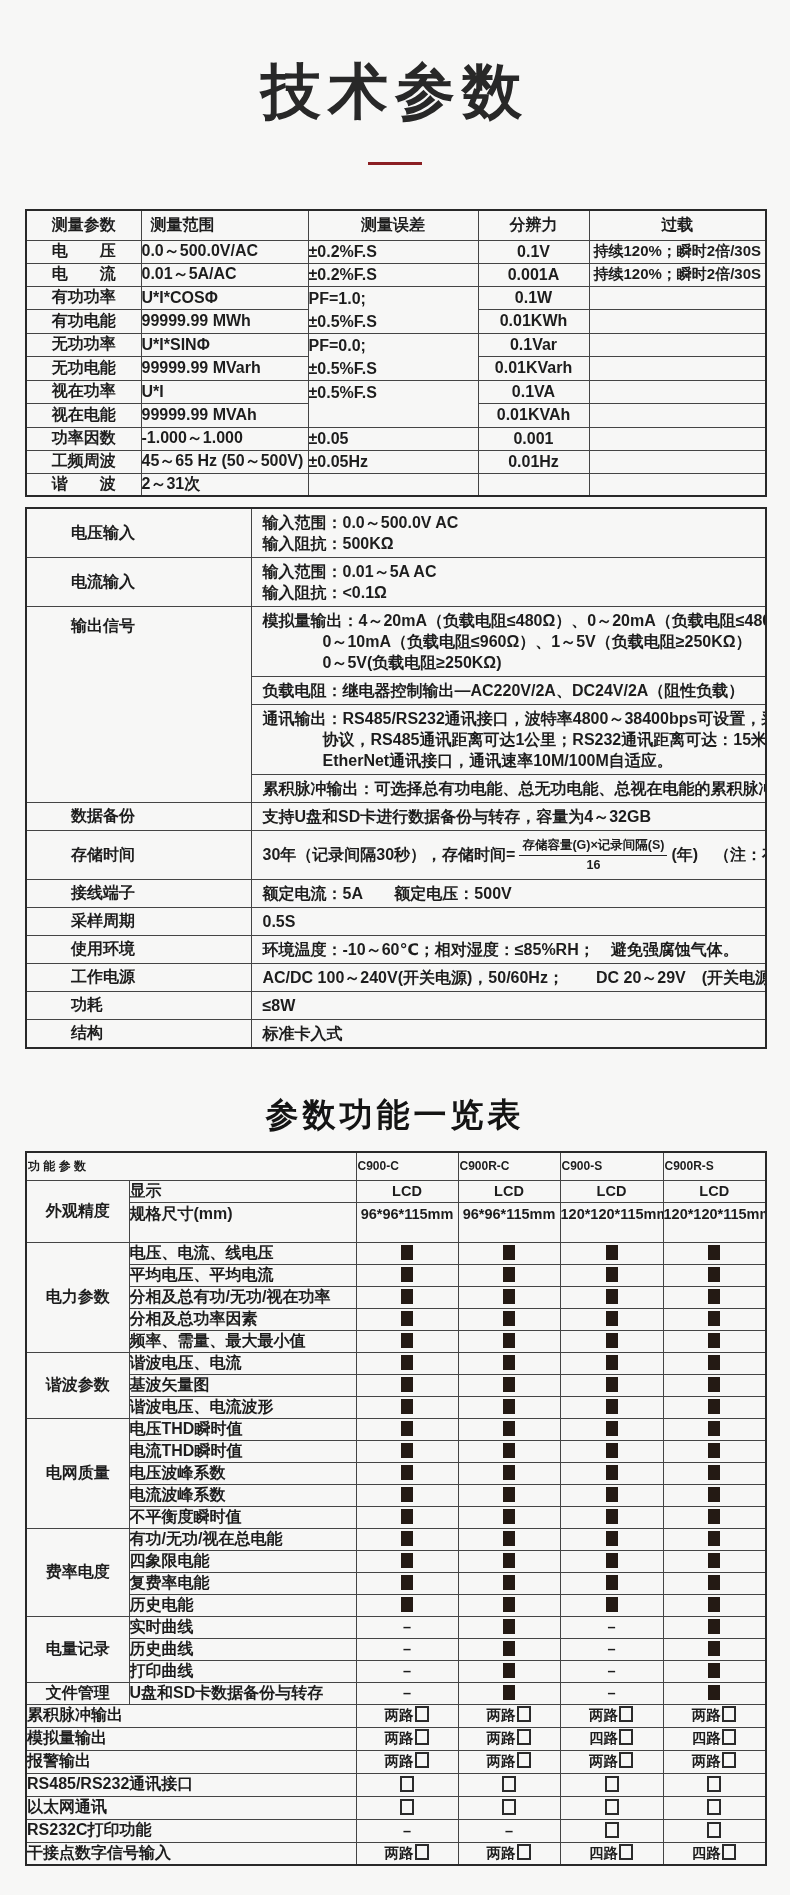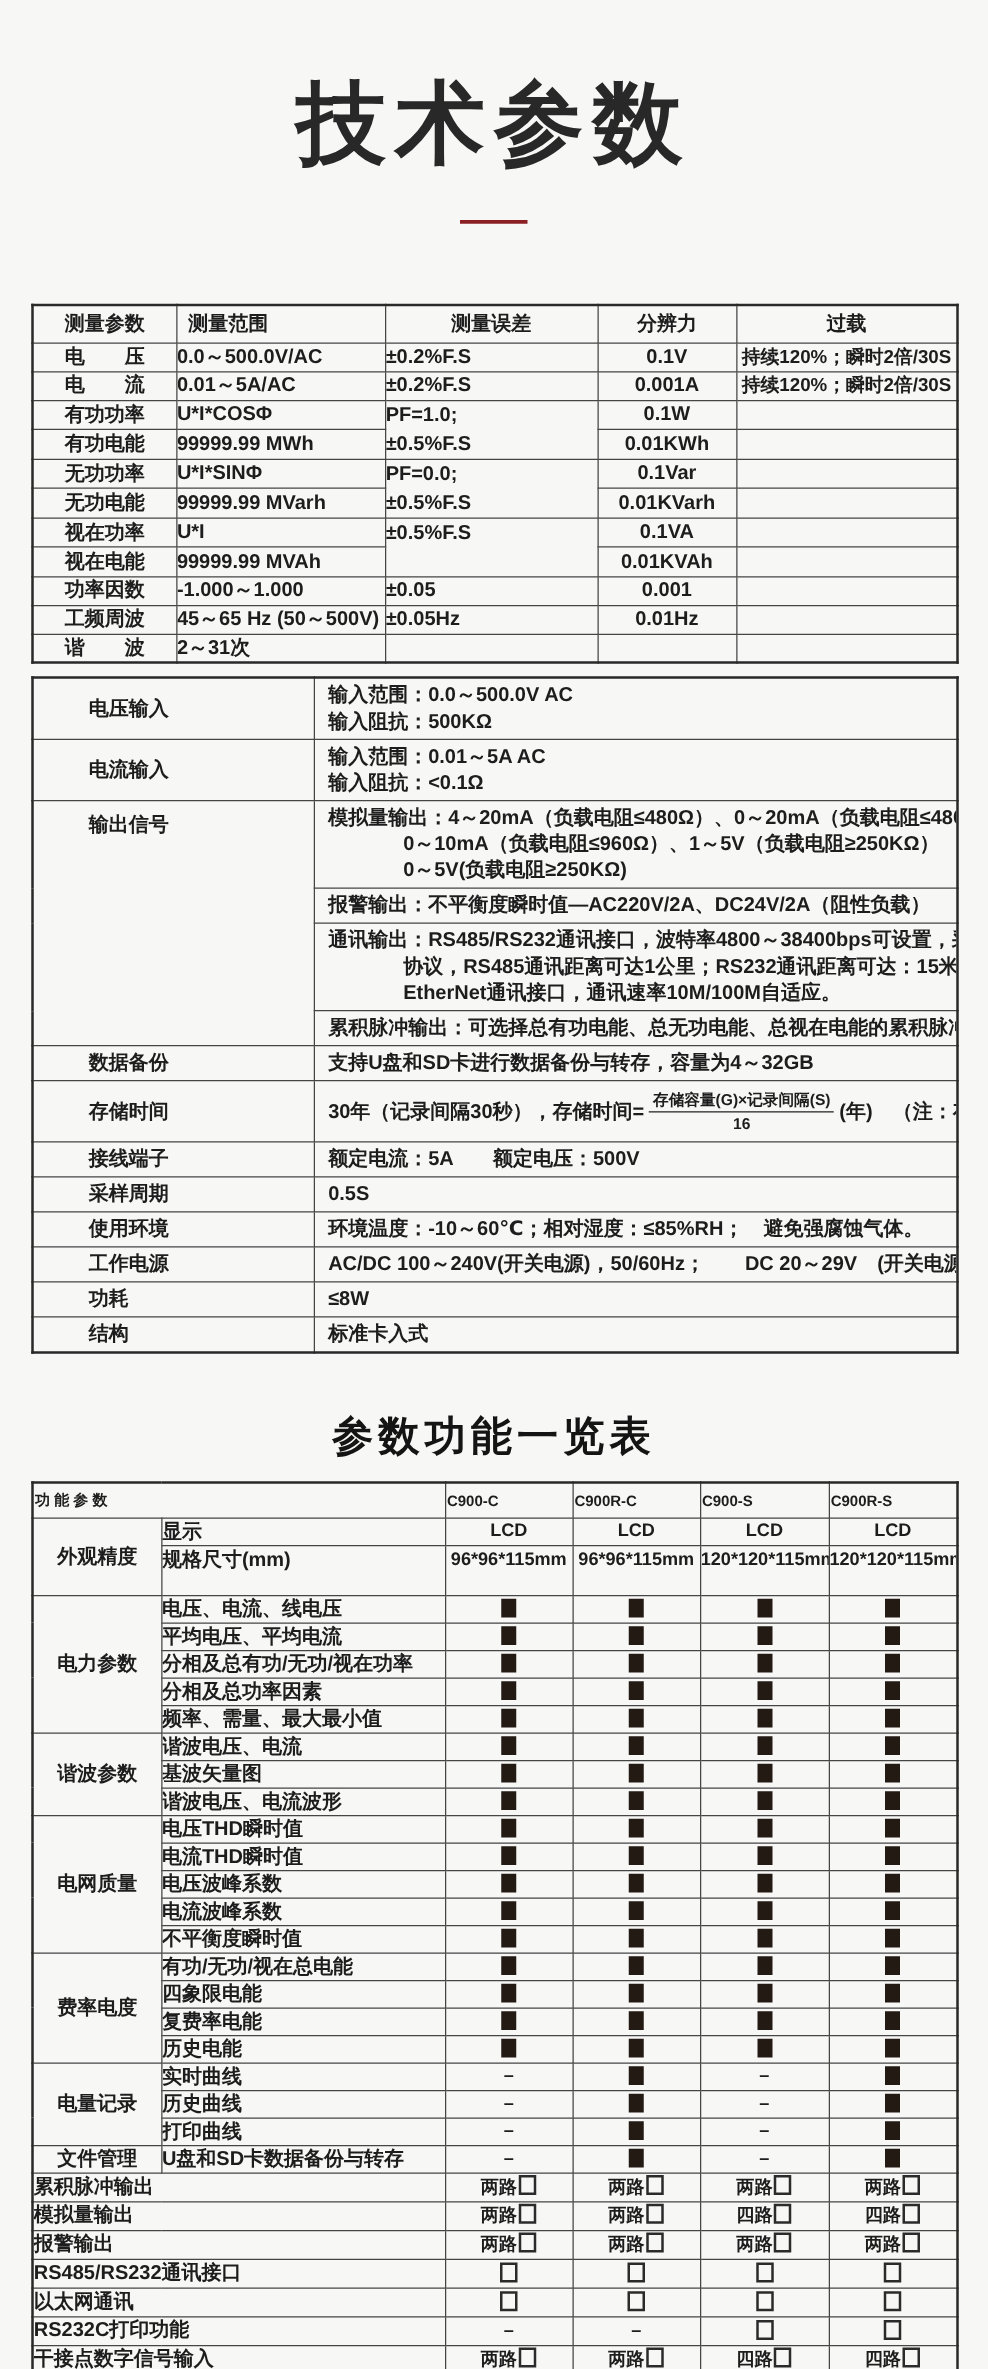--- a/index.html
+++ b/index.html
@@ -1,24 +1,24 @@
 <!DOCTYPE html>
 <html><head>
 <meta charset="utf-8">
 <style>
   html,body{margin:0;padding:0;background:#f7f7f6;}
   body{font-family:"Liberation Sans","DejaVu Sans",sans-serif;color:#1d1d1d;}
   .page{width:790px;min-height:1895px;margin:0 auto;background:#f7f7f6;box-sizing:border-box;padding-top:56px;overflow:hidden;}
-  .title{text-align:center;font-size:72px;font-weight:900;letter-spacing:7px;line-height:1.2;margin:0;color:#282828;}
+  .title{text-align:center;font-size:60px;font-weight:900;letter-spacing:7px;line-height:1.2;margin:0;color:#282828;}
   .divider{width:54px;height:3px;margin:34px auto 0;background:#8b1f23;}
   table{border-collapse:collapse;table-layout:fixed;width:740px;margin-left:25px;background:transparent;border:2px solid #292929;}
   td,th{border:1px solid #454545;font-size:16px;font-weight:600;color:#1d1d1d;overflow:hidden;white-space:nowrap;box-sizing:border-box;}
   th{font-weight:700;}
   
-  .t1{margin-top:64px;}
+  .t1{margin-top:44px;}
   .t1 th{height:30px;}
   .t1 td{height:23px;padding:0;}
   .h-param,.c-param{text-align:center;}
   .h-range,.c-range{text-align:left;padding-left:9px;}
   .h-err{text-align:center;}
   .c-err{text-align:left;padding-left:48px;}
   .c-err.m{vertical-align:top;}
   .err-line{height:23px;line-height:23px;}
   .h-res,.c-res{text-align:center;}
   .h-over,.c-over{text-align:center;}
@@ -186,21 +186,21 @@
         <tr>
           <td class="io-label top" rowspan="4">输出信号</td>
           <td class="io-content">
             <div class="io-line">模拟量输出：4～20mA（负载电阻≤480Ω）、0～20mA（负载电阻≤480Ω）</div>
             <div class="io-line indent">0～10mA（负载电阻≤960Ω）、1～5V（负载电阻≥250KΩ）</div>
             <div class="io-line indent">0～5V(负载电阻≥250KΩ)</div>
           </td>
         </tr>
         <tr>
           <td class="io-content">
-            <div class="io-line">报警输出：不平衡度瞬时值—AC220V/2A、DC24V/2A（阻性负载）</div>
+            <div class="io-line">负载电阻：继电器控制输出—AC220V/2A、DC24V/2A（阻性负载）</div>
           </td>
         </tr>
         <tr>
           <td class="io-content">
             <div class="io-line">通讯输出：RS485/RS232通讯接口，波特率4800～38400bps可设置，采用标准MODBUS RTU通讯</div>
             <div class="io-line indent">协议，RS485通讯距离可达1公里；RS232通讯距离可达：15米。</div>
             <div class="io-line indent">EtherNet通讯接口，通讯速率10M/100M自适应。</div>
           </td>
         </tr>
         <tr>

